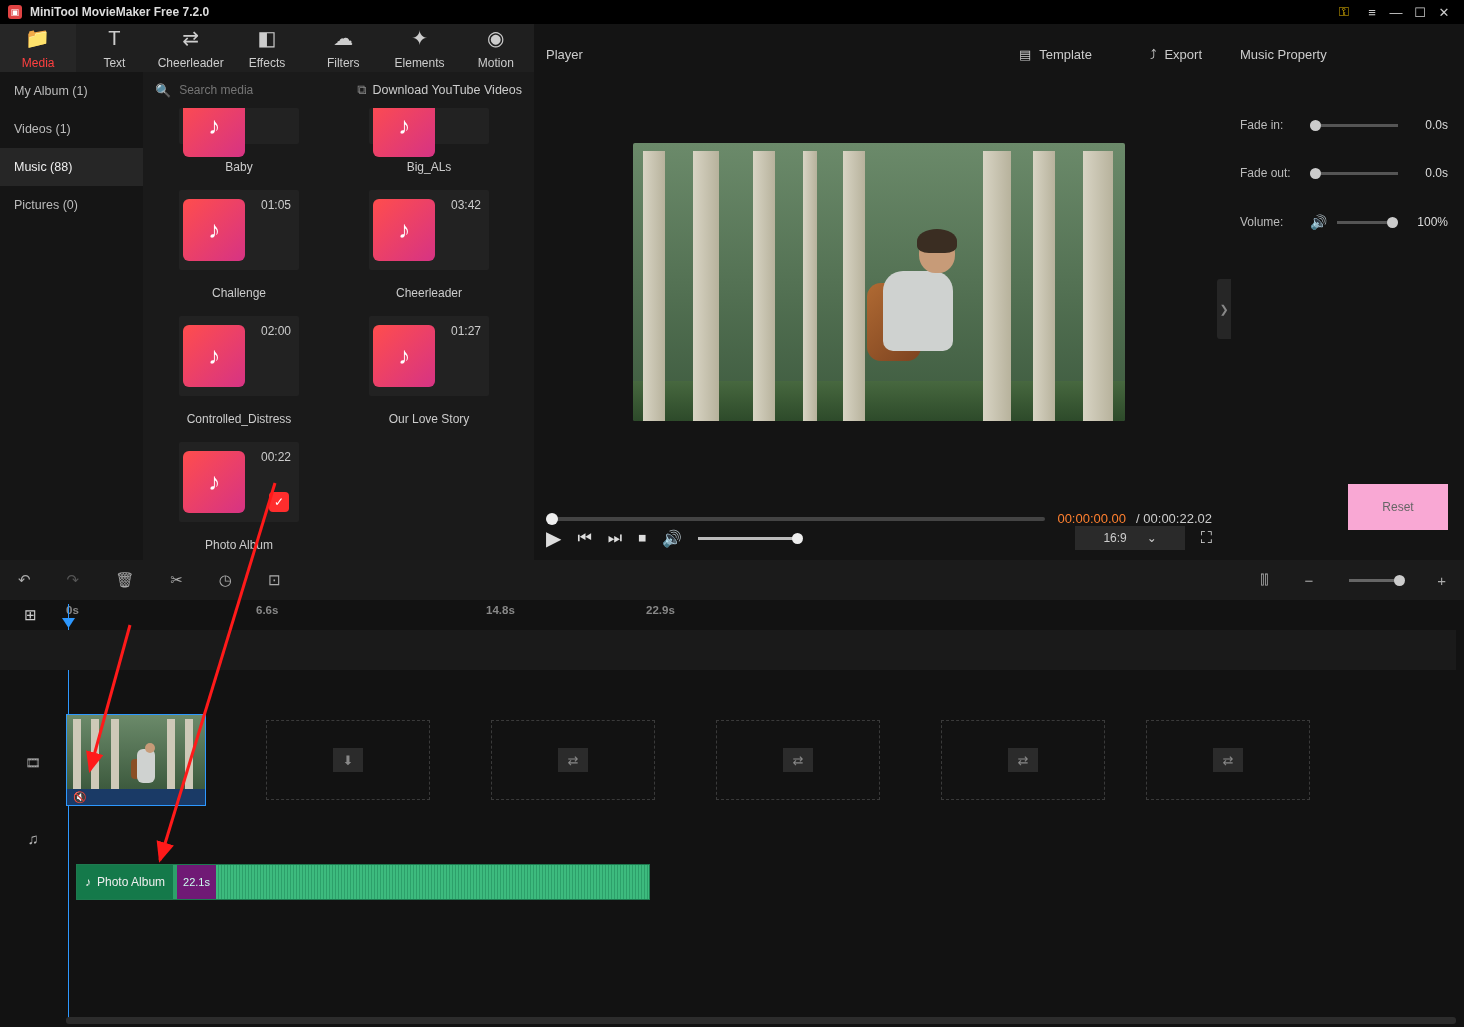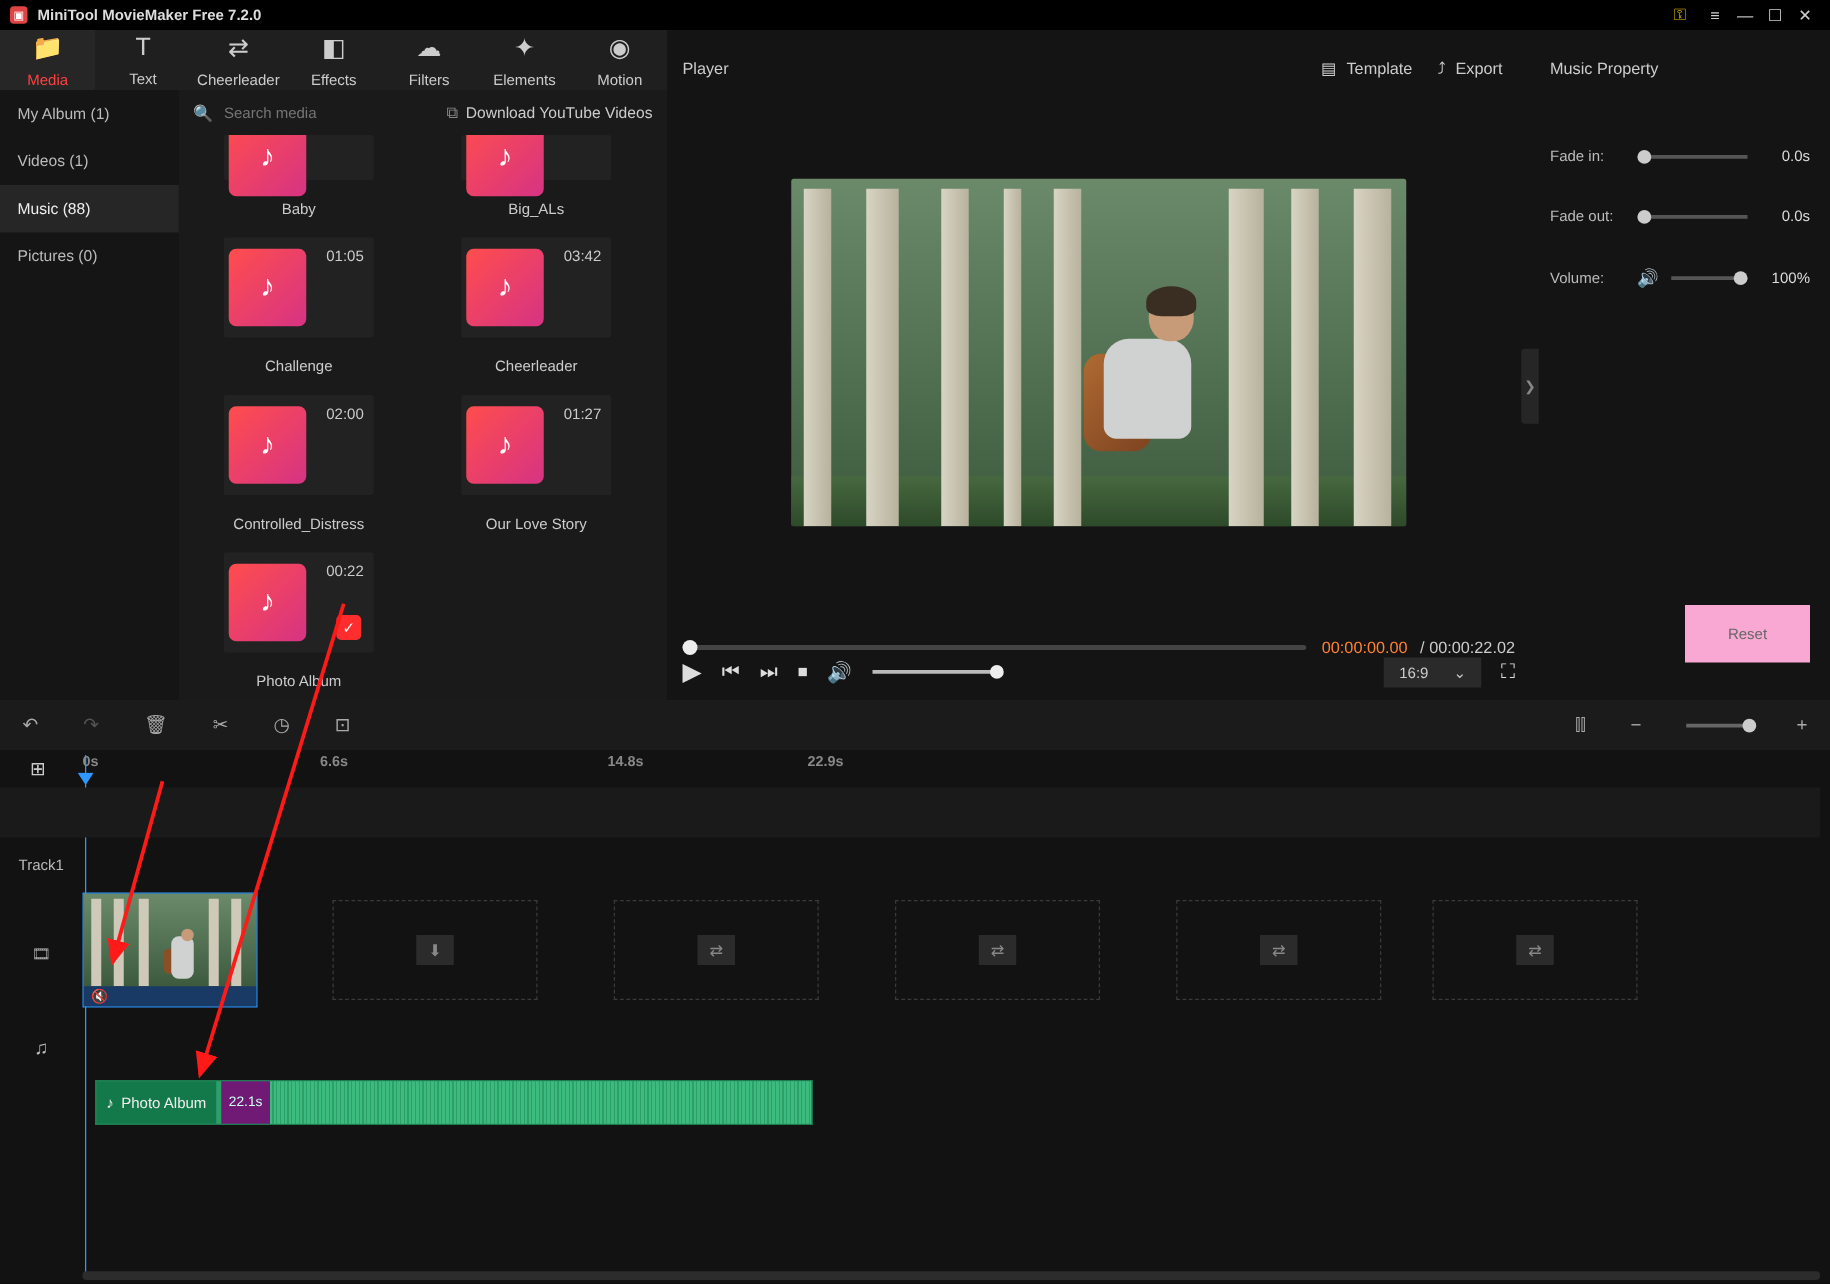--- a/index.html
+++ b/index.html
@@ -27,37 +27,37 @@
 .media-grid { flex:1; overflow:auto; padding:0 16px 8px 16px; display:flex; flex-wrap:wrap; gap:16px 30px; align-content:flex-start; position:relative; }
 .tile { width:160px; display:flex; flex-direction:column; align-items:center; position:relative; }
 .thumb-wrap { width:120px; height:80px; background:#222; border-radius:2px; display:flex; align-items:center; justify-content:flex-start; padding-left:4px; position:relative; }
 .thumb-wrap.short { height:36px; }
 .music-ico { width:62px; height:62px; border-radius:6px; background:linear-gradient(135deg,#ff4d4d,#d63384); display:flex; align-items:center; justify-content:center; color:#fff; font-size:24px; }
 .dur { position:absolute; top:8px; right:8px; font-size:12px; color:#ccc; }
 .tile-label { margin-top:16px; font-size:12px; color:#ccc; text-align:center; }
 .check-badge { position:absolute; right:30px; bottom:40px; width:20px; height:20px; background:#ff2d2d; border-radius:4px; display:flex; align-items:center; justify-content:center; color:#fff; font-size:12px; }
 .media-panel::-webkit-scrollbar,.media-grid::-webkit-scrollbar{width:8px;}
 .center-panel { flex:1; background:#141414; display:flex; flex-direction:column; padding:0 12px 10px 12px; }
-.center-head { height:60px; display:flex; align-items:center; font-size:13px; color:#ccc; }
+.center-head { height:60px; display:flex; align-items:center; font-size:13px; color:#ccc;gap:38px; }
 .center-head .sp { flex:1; }
 .hbtn { display:flex; align-items:center; gap:8px; padding:6px 10px; font-size:13px; color:#ccc; cursor:pointer; }
 .preview-area { flex:1; display:flex; align-items:center; justify-content:center; position:relative; }
 .preview { width:492px; height:278px; background:linear-gradient(to bottom,#6b8a6a,#3d5a3e); border-radius:2px; position:relative; overflow:hidden; }
 .transport { height:70px; display:flex; flex-direction:column; justify-content:flex-end; }
 .progress-row { display:flex; align-items:center; gap:4px; font-size:13px; }
 .prog-track { flex:1; height:4px; background:#444; position:relative; border-radius:2px; }
 .prog-dot { position:absolute; left:0; top:-4px; width:12px; height:12px; border-radius:50%; background:#eee; }
 .time-cur { color:#ff8030; }
 .time-tot { color:#ccc; }
 .ctrl-row { display:flex; align-items:center; gap:16px; font-size:16px; color:#ddd; }
 .ctrl-row .big { font-size:20px; }
 .vol-track { width:100px; height:3px; background:#bbb; position:relative; }
 .vol-track .dot { position:absolute; right:-5px; top:-4px; width:11px; height:11px; border-radius:50%; background:#eee; }
 .aspect-sel { margin-left:auto; display:flex; align-items:center; gap:16px; }
-.aspect-box { background:#2a2a2a; padding:5px 12px; font-size:12px; color:#ccc; display:flex; gap:20px; align-items:center;text-align:right; }
+.aspect-box { background:#2a2a2a; padding:5px 28px; font-size:12px; color:#ccc; display:flex; gap:20px; align-items:center;text-align:right; }
 .right-panel { width:240px; background:#141414; padding:0 16px; }
 .right-panel .head { height:60px; display:flex; align-items:center; font-size:13px; color:#ccc; }
 .prop-row { display:flex; align-items:center; font-size:12px; color:#bbb; margin:34px 0; gap:10px; }
 .prop-row .lbl { width:60px; }
 .slider { flex:1; height:3px; background:#555; position:relative; }
 .slider .dot { position:absolute; left:0; top:-4px; width:11px; height:11px; background:#ccc; border-radius:50%; }
 .prop-row .val { width:40px; text-align:right; color:#ddd; }
 .reset-btn { margin-top:220px; width:100px; padding:16px; text-align:center; font-size:12px; background:#f9a8d4; color:#666; float:right; cursor:pointer; }
 .collapse-tab { position:absolute; left:-7px; top:255px; width:14px; height:60px; background:#262626; display:flex; align-items:center; justify-content:center; font-size:11px; color:#888; cursor:pointer; border-radius:3px 0 0 3px; }
 .right-panel { position:relative; }
@@ -330,24 +330,20 @@
       <span style="left: 190px;">6.6s</span>
       <span style="left: 420px;">14.8s</span>
       <span style="left: 580px;">22.9s</span>
     </div>
   <div class="playhead"></div>
   <div class="track-area">
     <div class="row gap">
         <div class="hdr"></div>
         <div class="body"></div>
       </div>
-    <div class="row label">
-        <div class="hdr">Track1</div>
-        <div class="body"></div>
-      </div>
     <div class="row video">
       <div class="hdr">🎞</div>
       <div class="body" id="video-body">
         <div class="clip-video">
           <div class="mini">
             <div class="mt" style="left:6px;height:70px;"></div>
             <div class="mt" style="left:24px;height:70px;"></div>
             <div class="mt" style="left:44px;height:70px;"></div>
             <div class="mt" style="left:100px;height:70px;"></div>
             <div class="mt" style="left:118px;height:70px;"></div>

